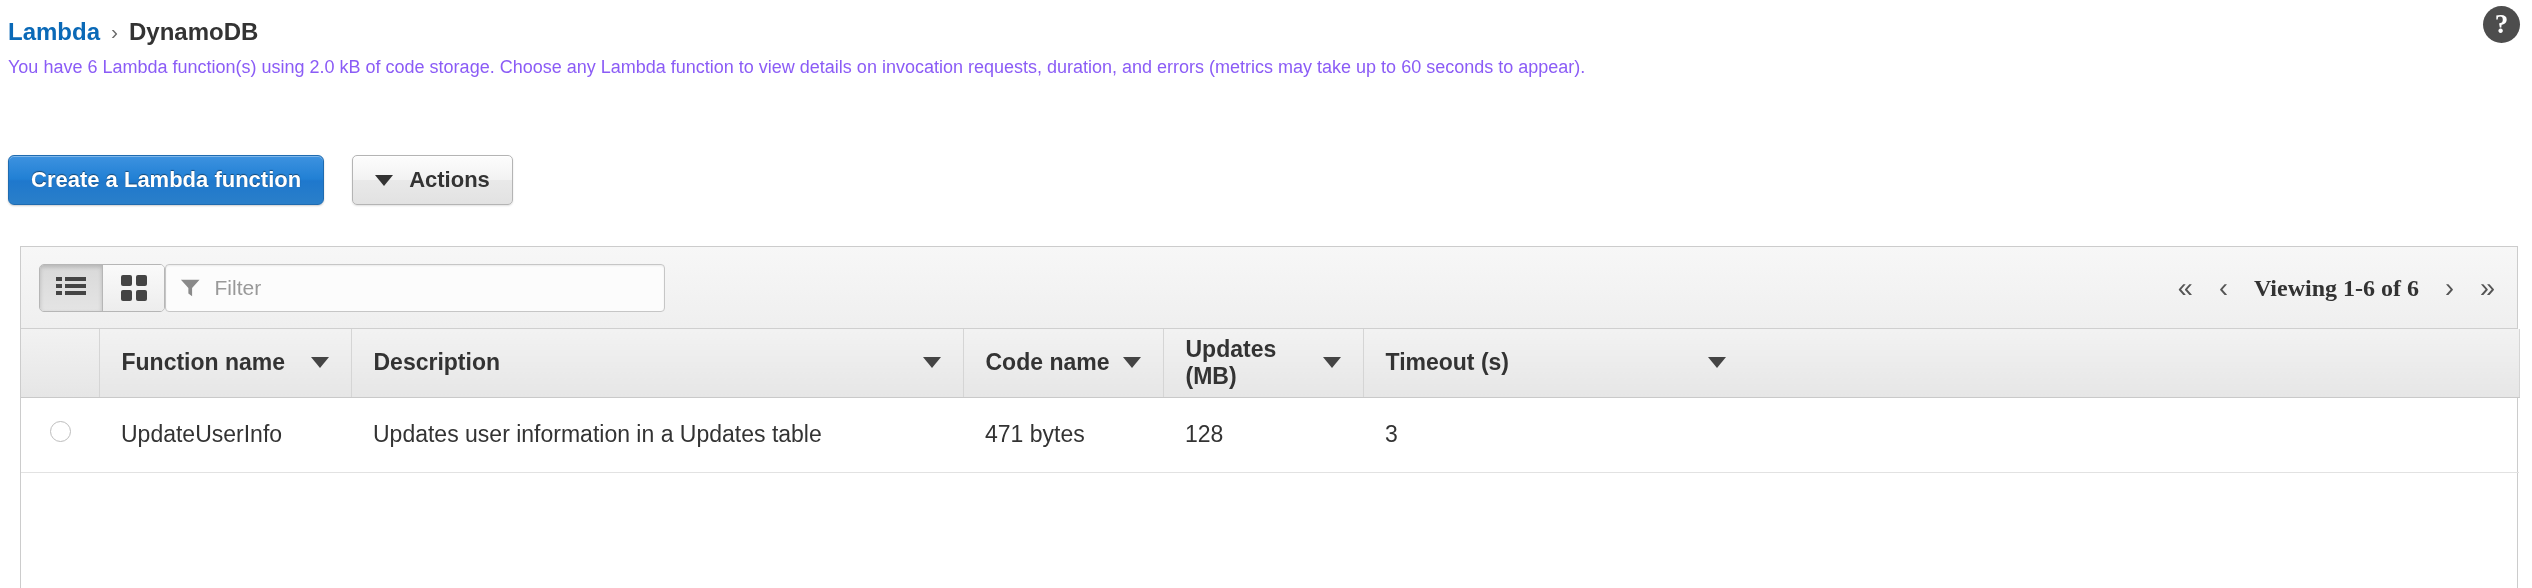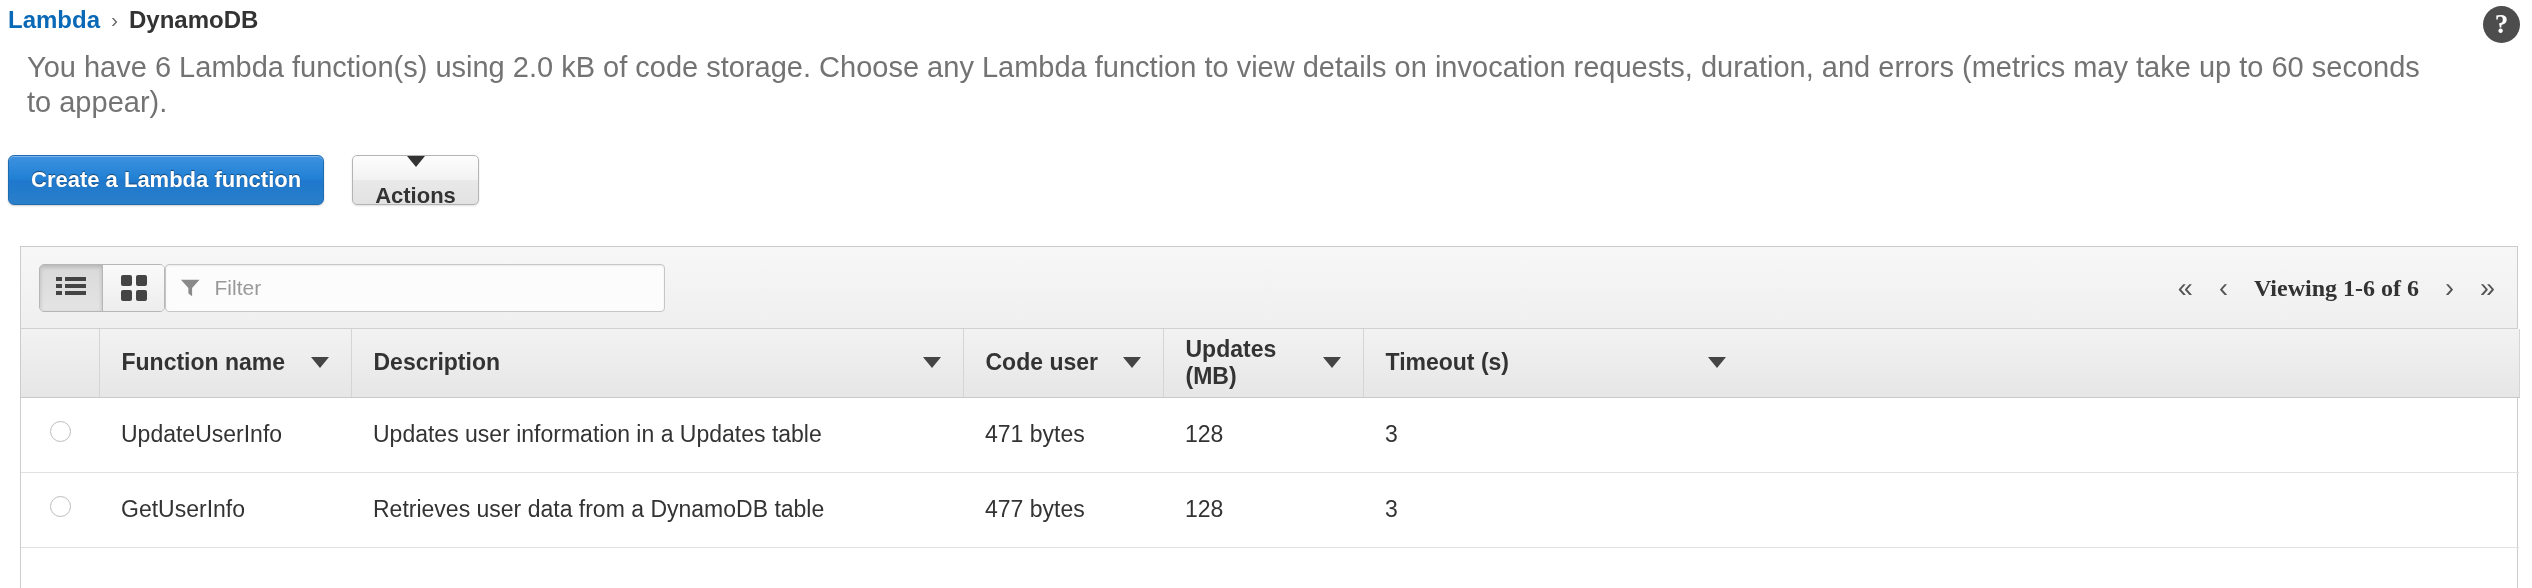--- a/index.html
+++ b/index.html
@@ -9,21 +9,21 @@
     background: #ffffff;
     font-family: "Liberation Sans", sans-serif;
     color: #333333;
     overflow: hidden;
   }
 
   .page { position: relative; width: 2532px; height: 588px; background:#fff; }
 
   
   .breadcrumb {
-    position: absolute; left: 8px; top: 6px;
+    position: absolute; left: 8px; top: 18px;
     display: flex; align-items: center; gap: 11px;
     font-size: 24px;
   }
   .crumb-link { color: #0a69b7; font-weight: bold; cursor: pointer; }
   .crumb-sep { color: #6b6b6b; font-size: 21px; font-weight: normal; }
   .crumb-current { color: #333333; font-weight: bold; }
 
   
   .help-icon {
     position: absolute; right: 12px; top: 6px;
@@ -32,21 +32,21 @@
     display: flex; align-items: center; justify-content: center;
     font-size: 27px; font-weight: bold; cursor: pointer;
     font-family: "Liberation Serif", serif;
     line-height: 1;
   }
 
   
   .description {
     position: absolute; left: 8px; top: 50px;
     width: 2400px;
-    font-size: 29px; line-height: 35px; color: #737373; margin-left: 19px;
+    font-size: 18px; line-height: 35px; color: #8b5cf6;
   }
 
   
   .btn-row { position: absolute; left: 8px; top: 155px; display: flex; align-items: center; gap: 28px; }
 
   .btn-primary {
     height: 50px; padding: 0 22px;
     border: 1px solid #1f6bb0;
     border-radius: 6px;
     background: linear-gradient(to bottom, #3d92e0 0%, #2180d4 48%, #1f78cd 52%, #2a7fc9 100%);
@@ -59,21 +59,20 @@
 
   .btn-secondary {
     height: 50px; padding: 0 22px;
     border: 1px solid #b4b4b4;
     border-radius: 5px;
     background: linear-gradient(to bottom, #fdfdfd 0%, #f2f2f2 50%, #e9e9e9 51%, #e2e2e2 100%);
     color: #333333; font-size: 22px; font-weight: bold;
     display: flex; align-items: center; gap: 16px;
     box-shadow: inset 0 1px 0 #ffffff, 0 1px 2px rgba(0,0,0,0.12);
     cursor: pointer;
-    flex-direction: column;
   }
   .caret-down {
     width: 0; height: 0;
     border-left: 9px solid transparent;
     border-right: 9px solid transparent;
     border-top: 11px solid #333333;
   }
 
   
   .panel {
@@ -253,21 +252,21 @@
             </span>
           </th>
           <th>
             <span class="th-inner">
               <span>Description</span>
               <span class="sort-caret"></span>
             </span>
           </th>
           <th>
             <span class="th-inner">
-              <span>Code user</span>
+              <span>Code name</span>
               <span class="sort-caret"></span>
             </span>
           </th>
           <th>
             <span class="th-inner">
               <span>Updates (MB)</span>
               <span class="sort-caret"></span>
             </span>
           </th>
           <th>
@@ -282,26 +281,16 @@
         <tr>
           <td class="sel-col">
             <span class="radio"></span>
           </td>
           <td>UpdateUserInfo</td>
           <td>Updates user information in a Updates table</td>
           <td>471 bytes</td>
           <td>128</td>
           <td>3</td>
         </tr>
-        <tr>
-          <td class="sel-col">
-            <span class="radio"></span>
-          </td>
-          <td>GetUserInfo</td>
-          <td>Retrieves user data from a DynamoDB table</td>
-          <td>477 bytes</td>
-          <td>128</td>
-          <td>3</td>
-        </tr>
       </tbody>
     </table>
   </div>
 </div>
 
 </body></html>

